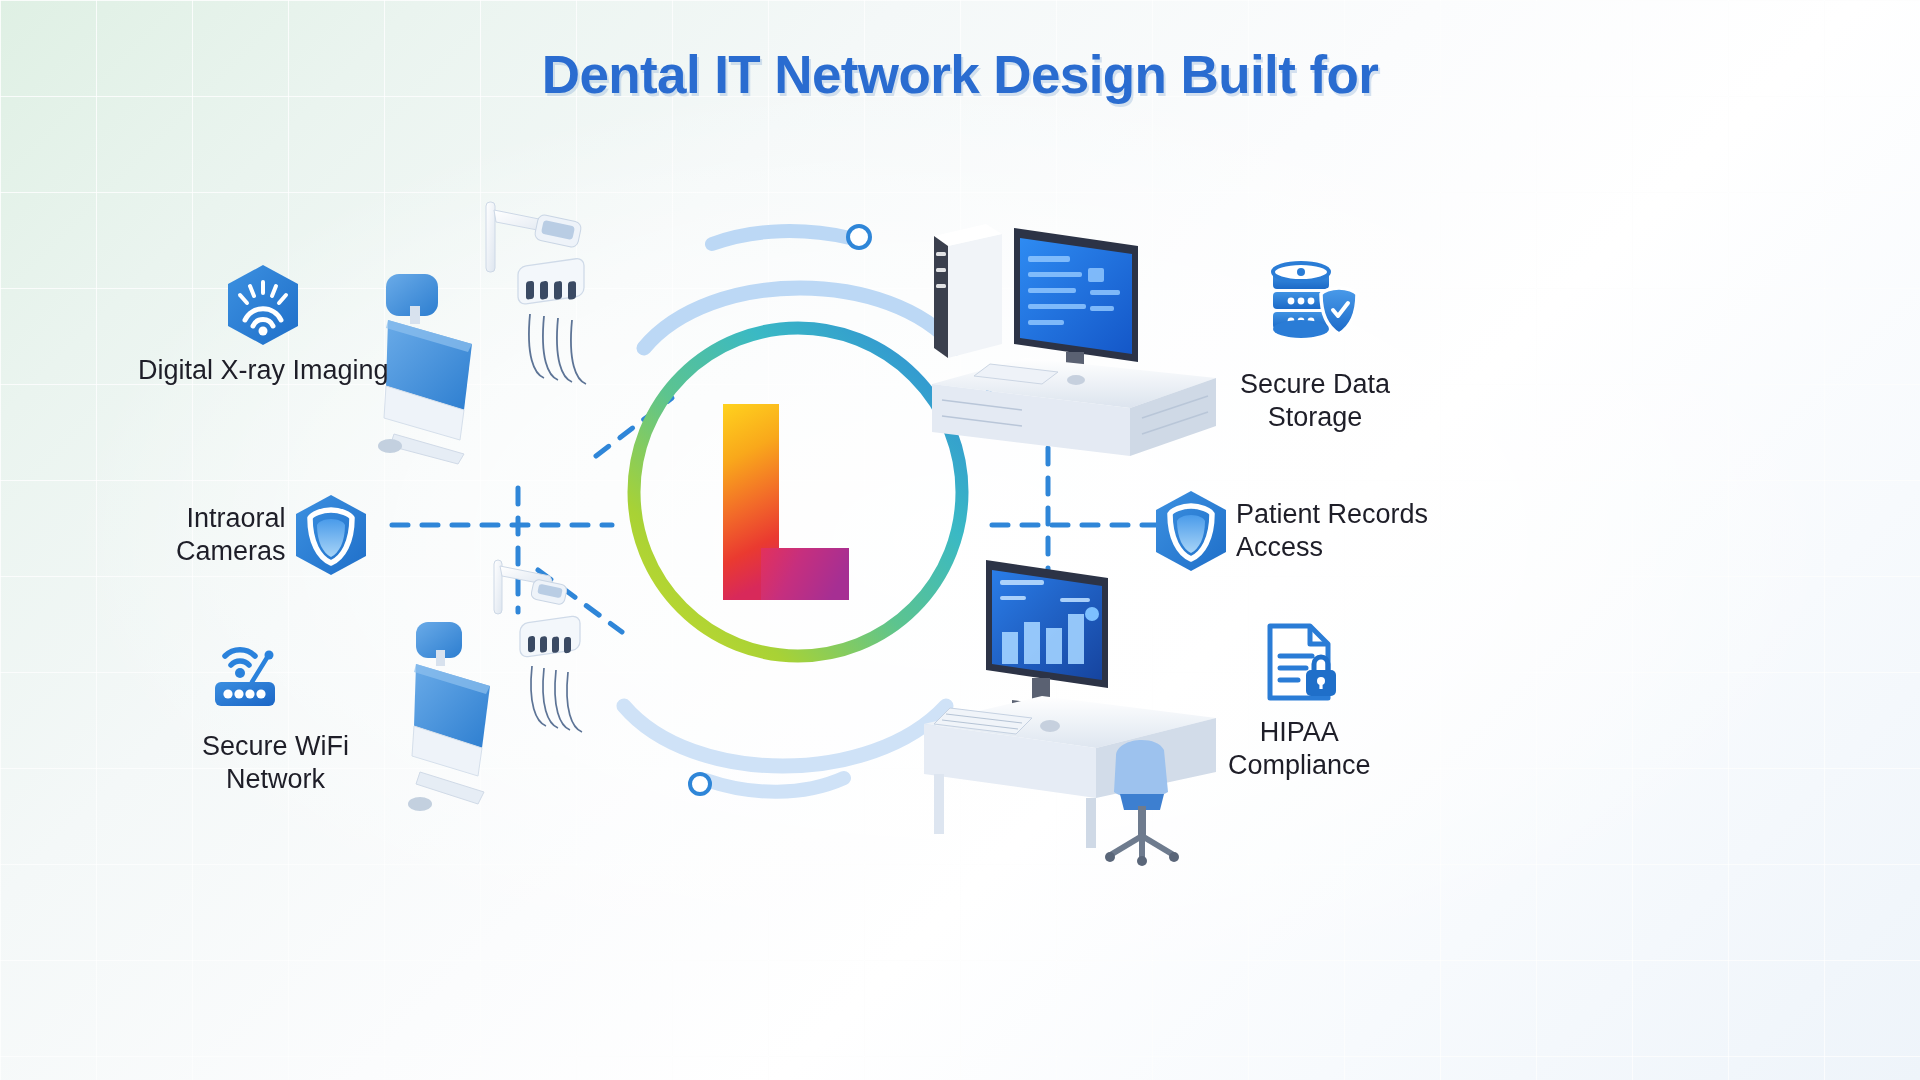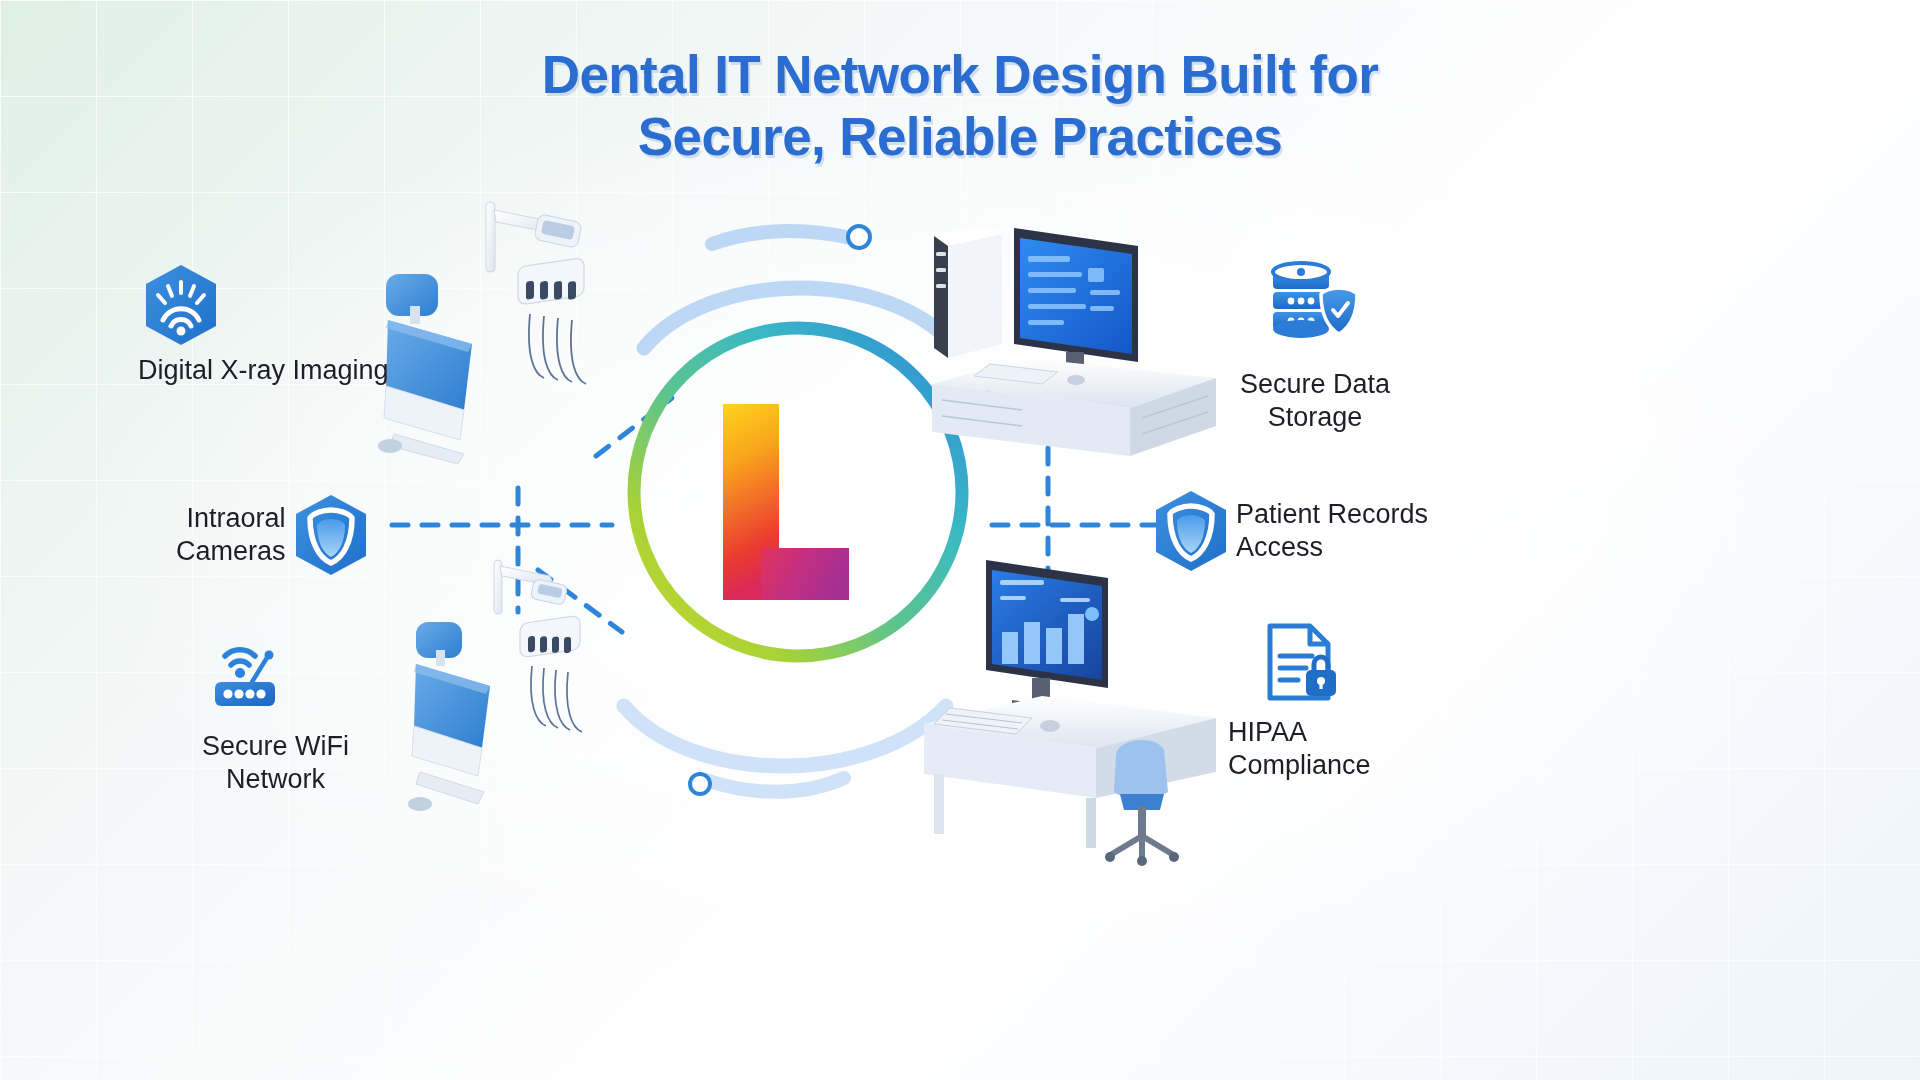--- a/index.html
+++ b/index.html
@@ -74,49 +74,48 @@
   .label-item{ position:absolute; z-index:30; display:flex; align-items:center; gap:2px; }
   .label-item .ltext{
     font-size:27px; line-height:33px; color:#1e1e28; font-weight:normal;
     white-space:pre-line;
   }
   .label-item.right .ltext{ text-align:left; }
   .label-item.left  .ltext{ text-align:right; }
   .icon-wrap{ width:86px; height:86px; flex:0 0 86px; position:relative; }
   .icon-wrap svg{ width:100%; height:100%; display:block; }
 
-  #item-xray{ left:138px; top:262px; flex-direction:column; gap:6px; align-items:flex-start; }
+  #item-xray{ left:138px; top:262px; flex-direction:column; gap:6px; align-items:center; }
   #item-xray .ltext{ text-align:center; }
   #item-intraoral{ left:176px; top:492px; }
   #item-wifi{ left:202px; top:634px; flex-direction:column; gap:10px; align-items:flex-start; }
   #item-wifi .ltext{ text-align:center; }
 
   #item-storage{ left:1240px; top:252px; flex-direction:column; gap:12px; align-items:center; }
   #item-storage .ltext{ text-align:center; }
   #item-records{ left:1148px; top:488px; }
   #item-hipaa{ left:1228px; top:620px; flex-direction:column; gap:10px; align-items:center; }
-  #item-hipaa .ltext{ }
+  #item-hipaa .ltext{ text-align:center; }
 
   
   .illus{ position:absolute; z-index:20; }
   .illus svg{ width:100%; height:100%; display:block; }
   #chair-top{ left:368px; top:196px; width:260px; height:270px; }
   #chair-bottom{ left:390px; top:556px; width:250px; height:280px; }
   #workstation{ left:930px; top:212px; width:288px; height:270px; }
   #deskstation{ left:920px; top:548px; width:300px; height:320px; }
 </style>
 </head>
 <body>
 
 <div id="grid-overlay"></div>
 <div id="vignette"></div>
 
 <div id="title">
   <span class="tline">Dental IT Network Design Built for</span>
-  <span class="tline">Secure, Reliable Practices</span>
 </div>
 
 <div id="connectors">
   <svg viewBox="0 0 1920 1080" preserveAspectRatio="none">
     <g stroke="#2f86d8" stroke-width="5" stroke-linecap="round" fill="none" stroke-dasharray="16 14">
       <line x1="392" y1="525" x2="612" y2="525"></line>
       <line x1="1218" y1="525" x2="984" y2="525"></line>
       <line x1="596" y1="456" x2="672" y2="398"></line>
       <line x1="538" y1="570" x2="622" y2="632"></line>
       <line x1="1046" y1="440" x2="988" y2="392"></line>

